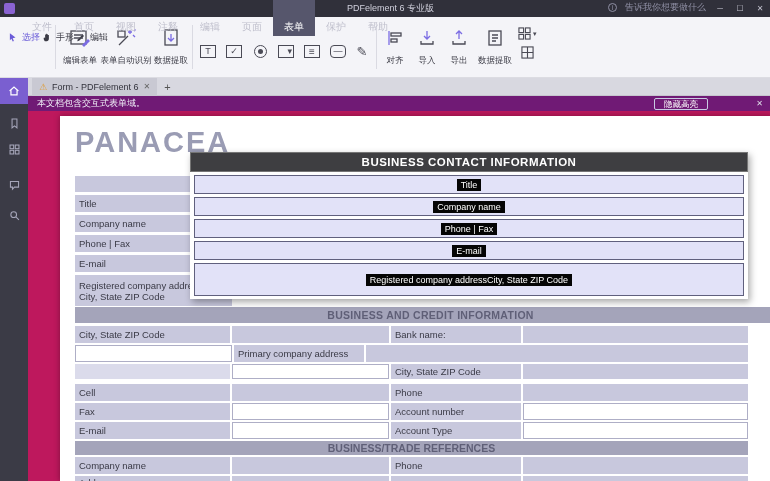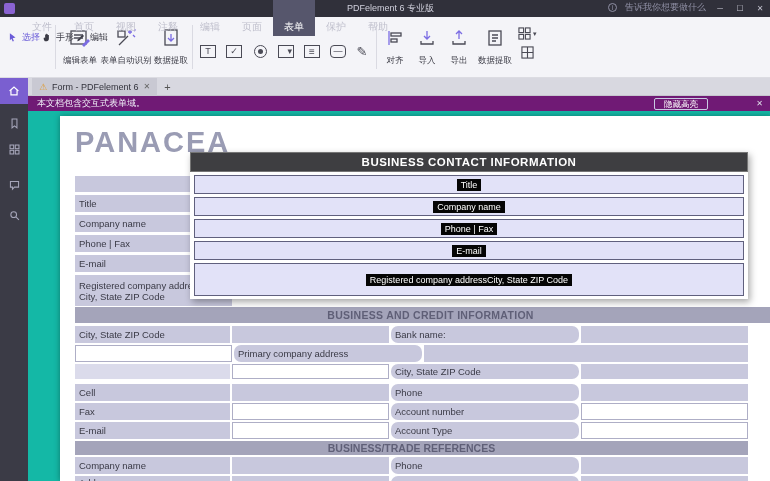--- a/index.html
+++ b/index.html
@@ -50,21 +50,21 @@
   .tab-close { font-size:8px; color:#666; }
   .tab-add { margin-left:7px; color:#555; font-size:11px; cursor:default; }
 
   
   .notif { position:absolute; left:28px; right:0; top:96px; height:15px; background:#701a75; display:flex; align-items:center; color:#F0F0F8; font-size:9px; z-index:15; }
   .notif-msg { margin-left:9px; }
   .notif-btn { margin-left:auto; margin-right:62px; height:12px; line-height:10px; padding:0 9px; border:1px solid #C9C9E2; border-radius:2px; color:#FFFFFF; font-size:8.5px; cursor:default; }
   .notif-close { position:absolute; right:7px; top:0; line-height:15px; font-size:8px; color:#DDDDE8; cursor:default; }
 
   
-  .docarea { position:absolute; left:28px; right:0; top:111px; bottom:0; background:#14b8a6; z-index:1; }
+  .docarea { position:absolute; left:28px; right:0; top:111px; bottom:0; background:#be185d; z-index:1; }
   .page { position:absolute; left:32px; top:5px; width:712px; height:365px; background:#FFFFFF; box-shadow:0 0 6px rgba(0,0,0,.35); overflow:hidden; }
   .logo-text { position:absolute; left:15px; top:10px; font-size:29px; letter-spacing:2px; color:#9A9CB4; font-weight:bold; }
 
   .ulabels { position:absolute; left:15px; top:60px; width:157px; }
   .urow { height:17px; margin-bottom:3px; background:#C8C8DD; display:flex; align-items:center; padding-left:4px; font-size:9.5px; color:#3A3A46; }
   .urow.r0 { height:16px; }
   .urow.addr { height:31px; flex-direction:column; align-items:flex-start; justify-content:center; line-height:11px; }
 
   .overlay { position:absolute; left:130px; top:36px; width:558px; background:#FFFFFF; box-shadow:2px 3px 7px rgba(0,0,0,.35); padding-bottom:3px; z-index:5; }
   .ov-header { height:20px; background:#3E3E41; border:1px solid #757575; color:#FFFFFF; font-size:11.5px; font-weight:bold; letter-spacing:.5px; display:flex; align-items:center; justify-content:center; }
@@ -74,21 +74,21 @@
 
   .sec-header { position:absolute; left:15px; width:711px; height:16px; background:#A4A4BA; color:#5F5F77; font-weight:bold; font-size:10.5px; letter-spacing:.3px; display:flex; align-items:center; justify-content:center; }
   .sec1 { top:191px; }
 
   .ltable { position:absolute; left:15px; top:210px; width:673px; }
   .trow { display:flex; gap:2px; margin-bottom:2px; height:17px; }
   .trow.h15 { height:15px; }
   .spacer { height:3px; }
   .c { font-size:9.5px; color:#3A3A46; display:flex; align-items:center; padding-left:4px; }
   .c.top { align-items:flex-start; padding-top:1px; }
-  .w1 { width:155px; } .w2 { width:157px; } .w3 { width:188px;border-radius:7px; } .w4 { flex:1; }
+  .w1 { width:155px; } .w2 { width:157px; } .w3 { width:130px; } .w4 { flex:1; }
   .lav { background:#C8C8DD; } .lav2 { background:#DBDBEB; }
   .wht { background:#FFFFFF; border:1px solid #AEAEC6; }
   .hdr2 { height:14px; margin-bottom:2px; background:#A4A4BA; color:#5F5F77; font-weight:bold; font-size:10.5px; display:flex; align-items:center; justify-content:center; }
 </style>
 </head>
 <body>
 
 <div class="window">
 
   <div class="titlebar">

